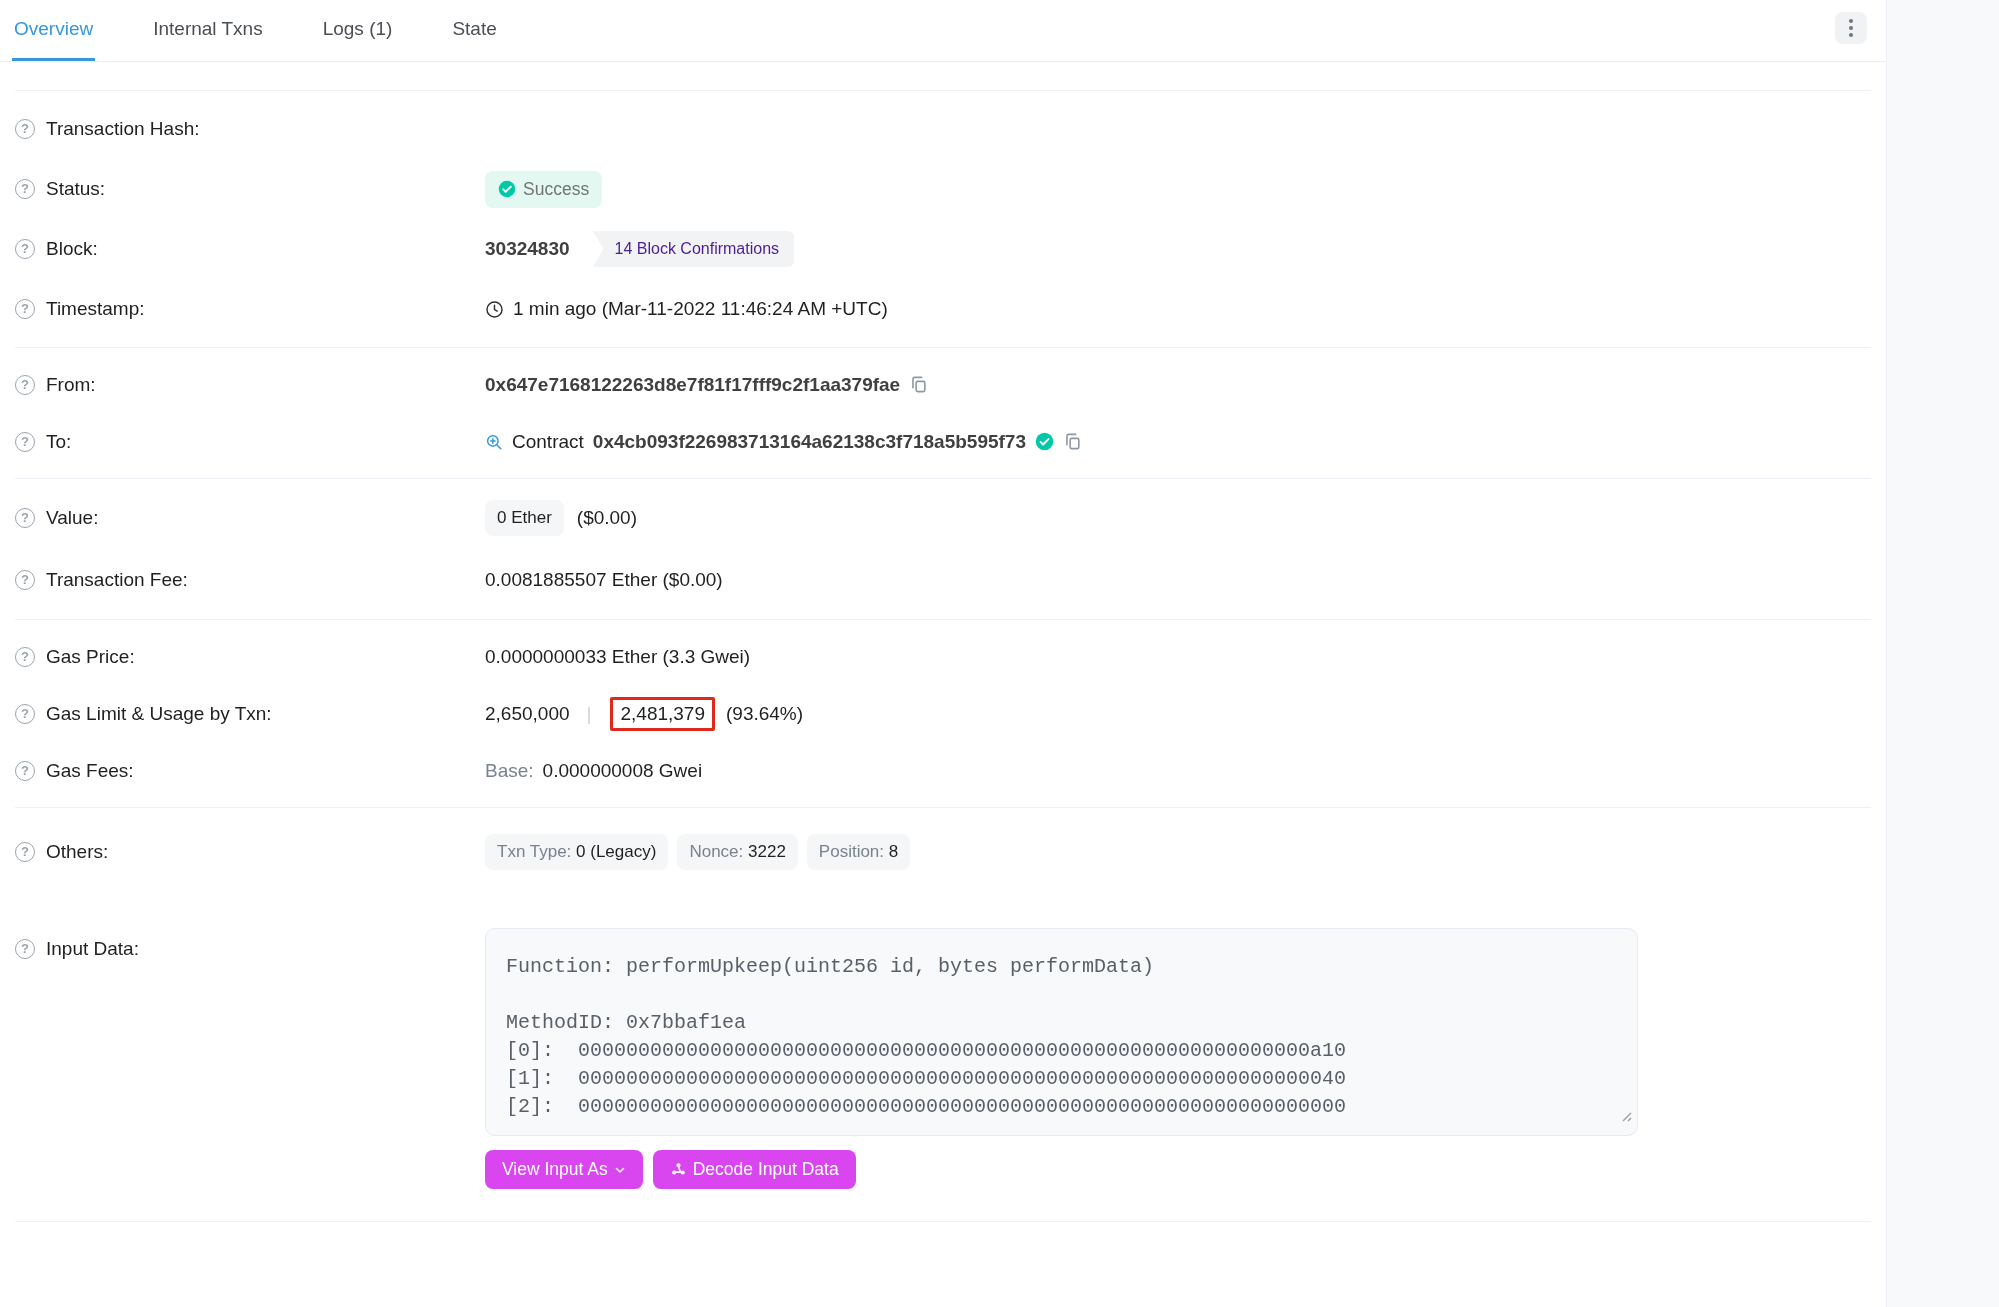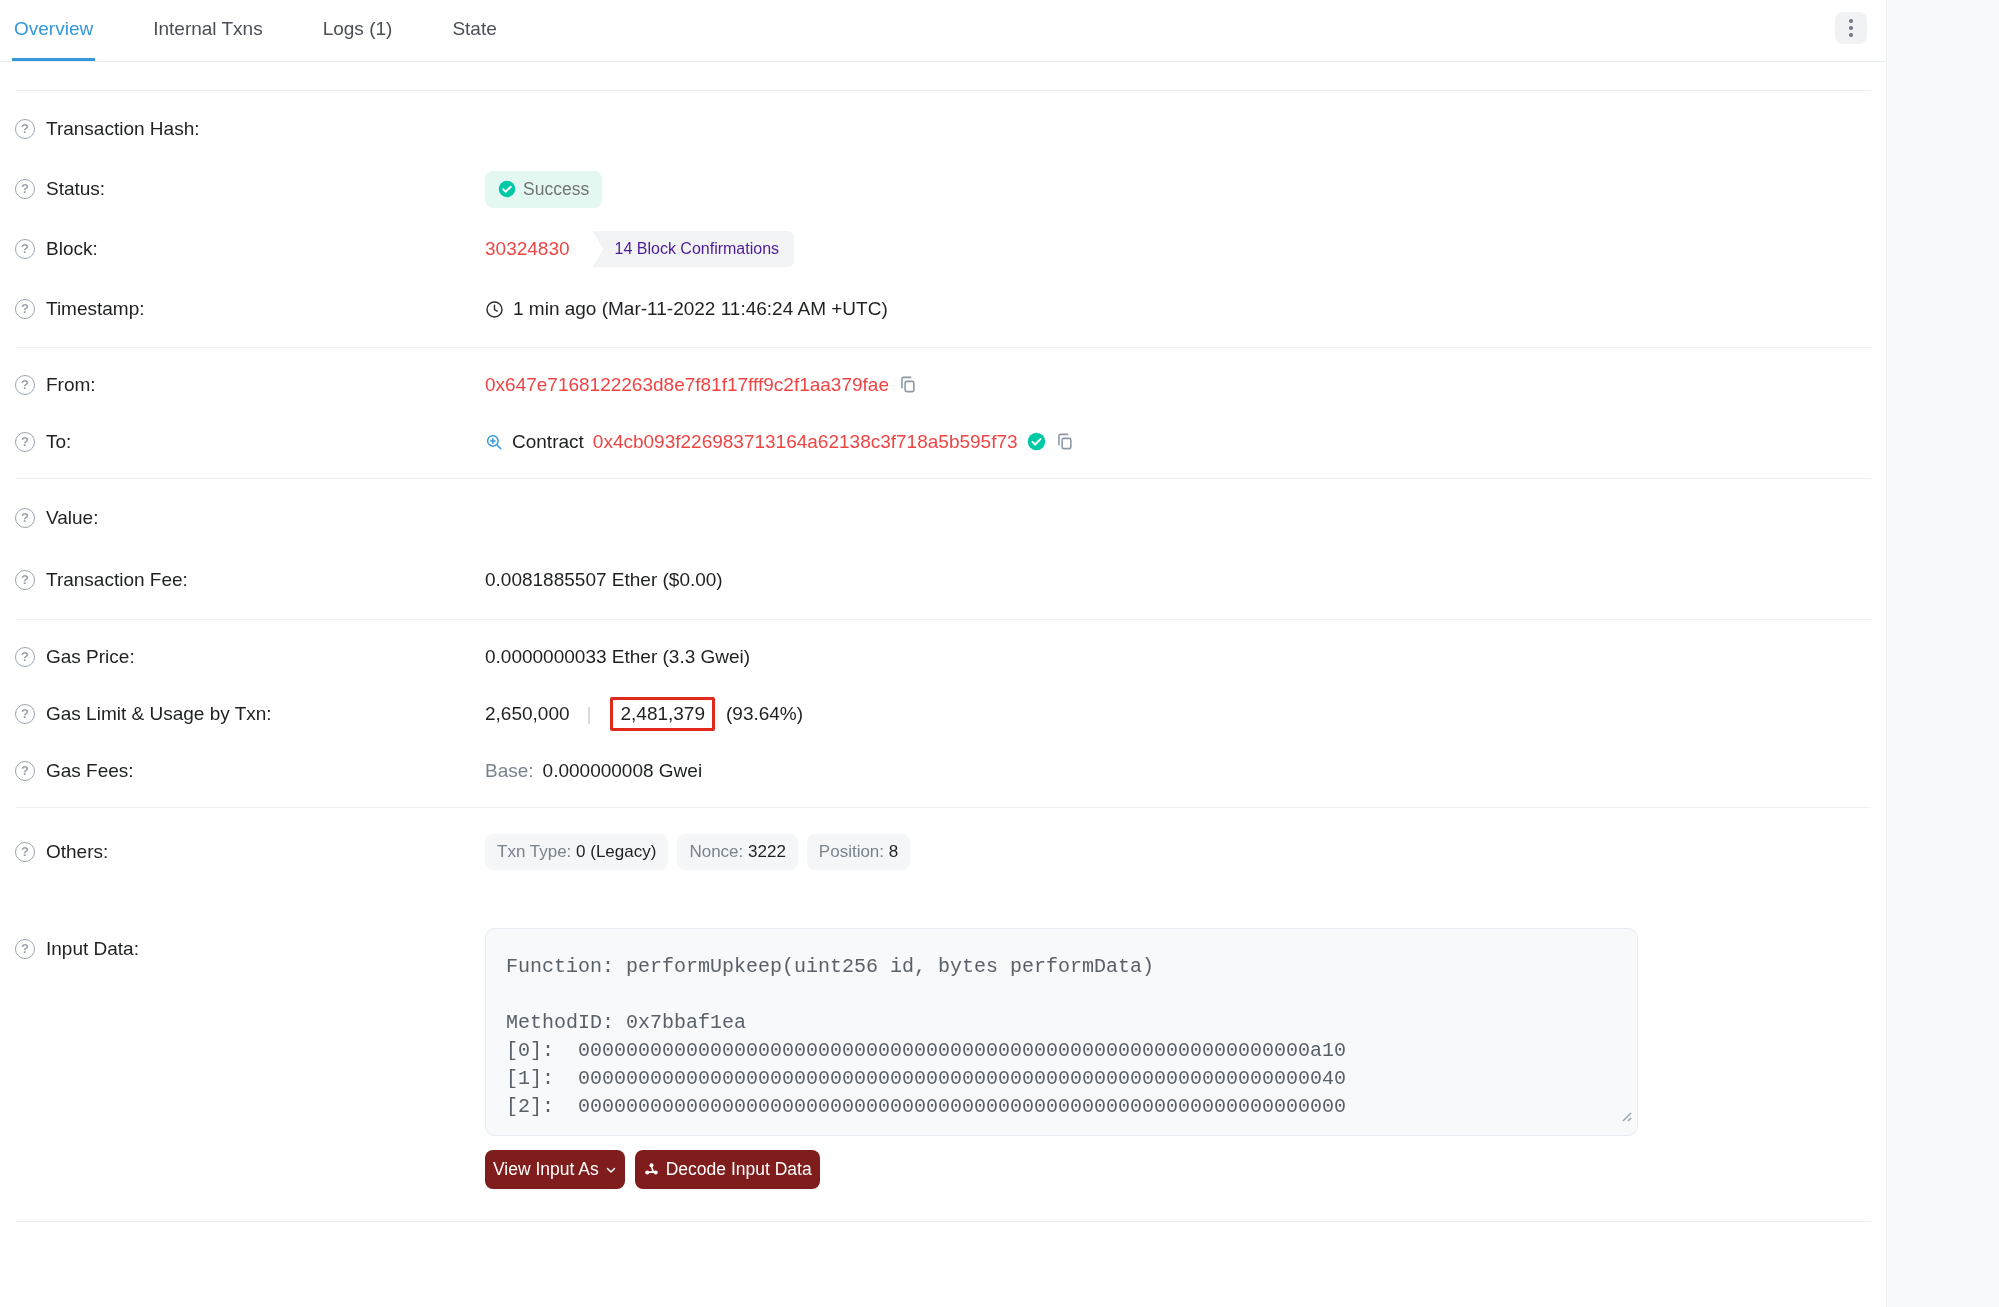--- a/index.html
+++ b/index.html
@@ -53,21 +53,21 @@
   .row { display:flex; align-items:center; min-height:60px; padding-left:15px; }
   .row.short { min-height:57px; }
   .row.tall { min-height:62px; }
   .label-col { width:470px; display:flex; align-items:center; gap:11px; flex-shrink:0; }
   .value-col { display:flex; align-items:center; gap:9px; flex:1; }
   .qicon {
     width:20px; height:20px; border:1px solid #9aa4af; border-radius:50%;
     color:#9aa4af; font-size:13px; line-height:18px; text-align:center;
     flex-shrink:0; font-weight:700;
   }
-  a.link { color:#ef4444; text-decoration:none; cursor:pointer; }
+  a.link { color:#404040; text-decoration:none; cursor:pointer;font-weight:bold; }
   .icon-btn { display:inline-flex; align-items:center; cursor:pointer; }
   
   .badge-success {
     display:inline-flex; align-items:center; gap:7px;
     background:#e2f8f1; color:#737373;
     padding:8px 13px; border-radius:8px; font-size:17.5px;
   }
   .badge-confirm {
     margin-left:14px;
     background:#f2f3f5; color:#4c1d95;
@@ -102,23 +102,23 @@
     font-size:20px; line-height:28px;
     color:#586069;
     overflow:hidden;
   }
   .inputdata-box .w-idx { display:inline-block; width:72px; }
   .blankline { height:28px; }
   .resize-grip { position:absolute; right:5px; bottom:4px; }
   .btnrow { display:flex; gap:10px; margin:14px 0 0 485px; }
   .btn {
     display:inline-flex; align-items:center; gap:6px;
-    background:#7f1d1d; color:#ffffff;
+    background:#d946ef; color:#ffffff;
     border:none; border-radius:8px;
-    padding:0 8px; height:39px;
+    padding:0 17px; height:39px;
     font-size:17.5px; font-family:"Liberation Sans",sans-serif;
     cursor:pointer;
   }
   .bottom-divider { border-top:1px solid #eef0f6; margin:32px 15px 0 15px; }
 </style>
 </head>
 <body>
 
 <div class="card">
 
@@ -233,20 +233,24 @@
   </div>
 
   <div class="divider"></div>
 
   <div class="grp">
     <div class="row tall">
       <div class="label-col">
         <span class="qicon">?</span>
         <span>Value:</span>
       </div>
+      <div class="value-col">
+        <span class="badge-gray">0 Ether</span>
+        <span style="margin-left:4px;">($0.00)</span>
+      </div>
     </div>
 
     <div class="row tall">
       <div class="label-col">
         <span class="qicon">?</span>
         <span>Transaction Fee:</span>
       </div>
       <div class="value-col">
         <span>0.0081885507 Ether ($0.00)</span>
       </div>

